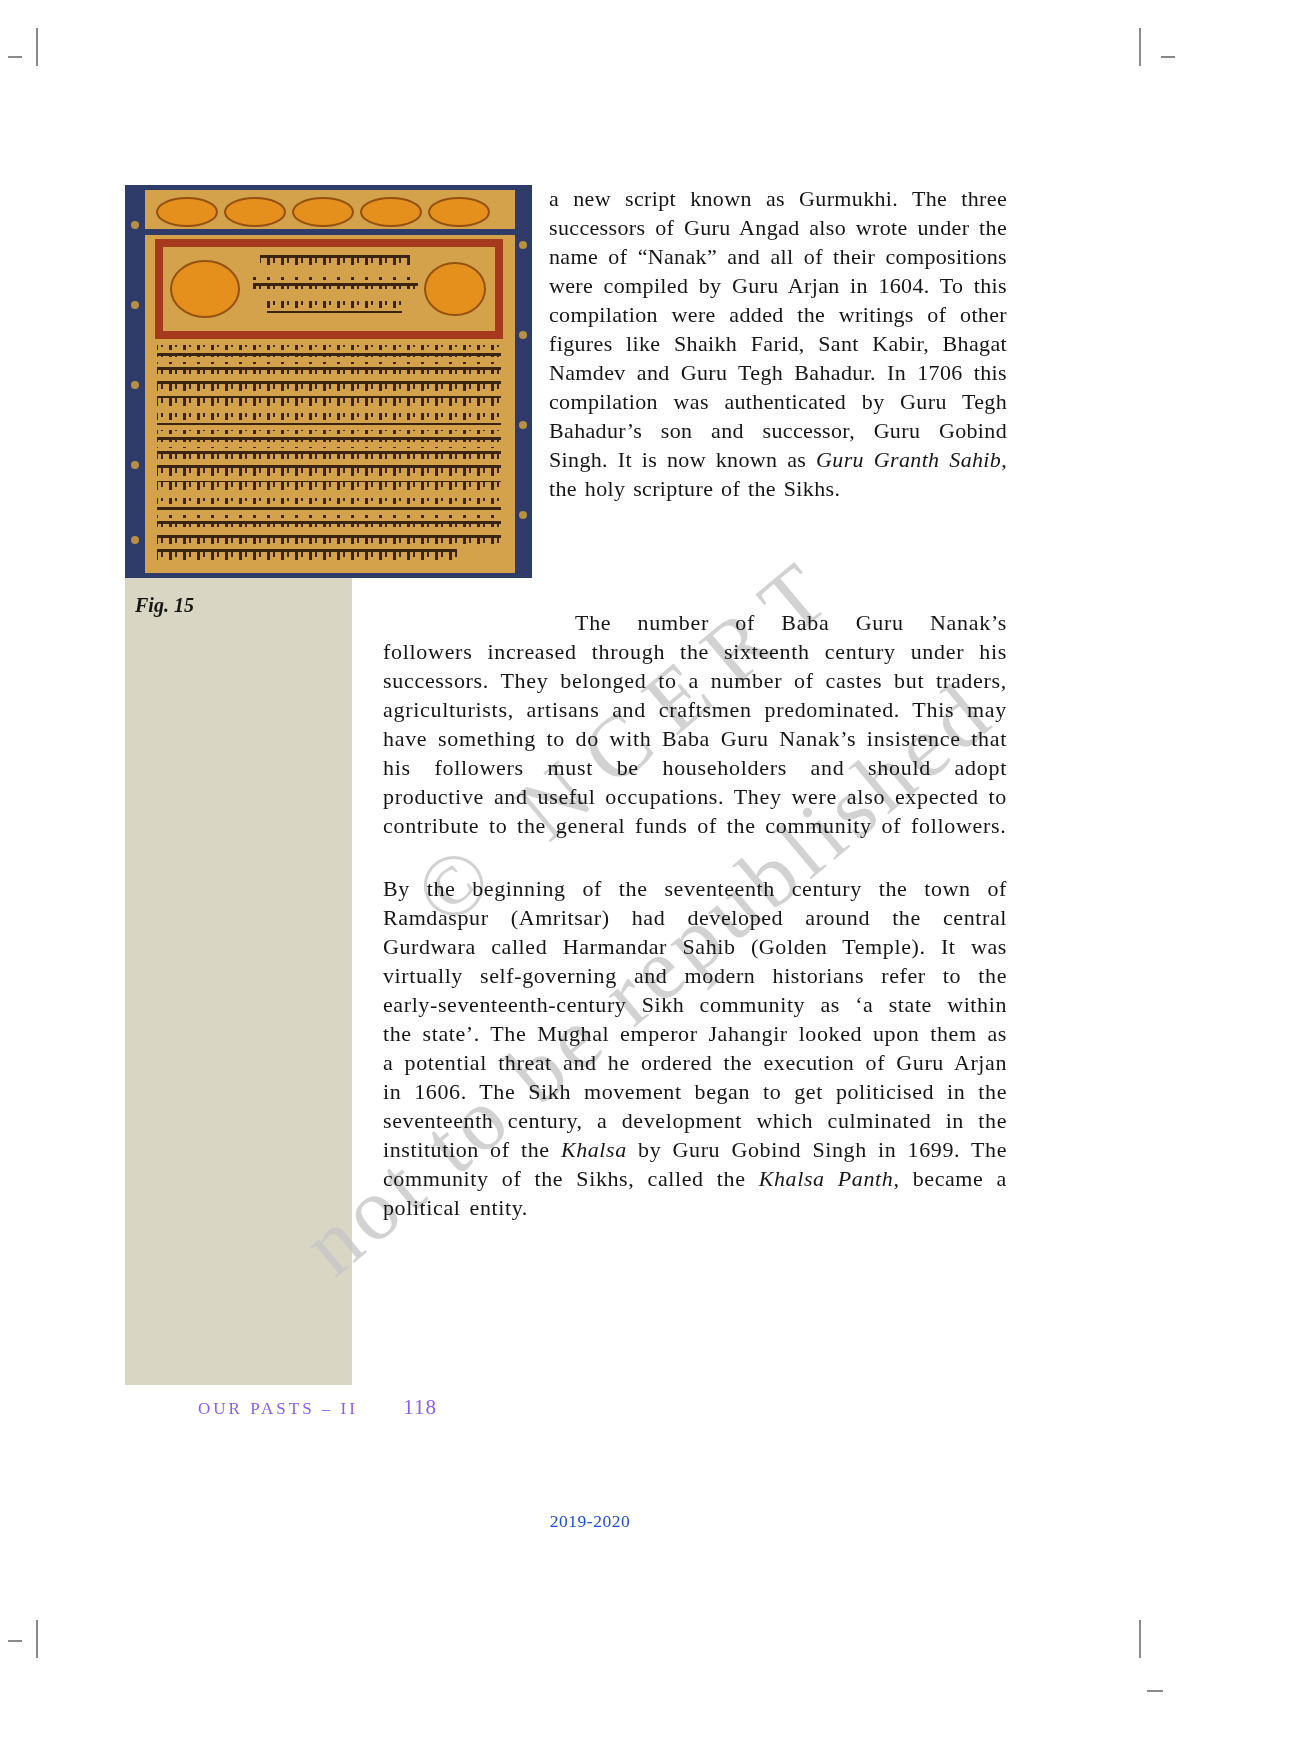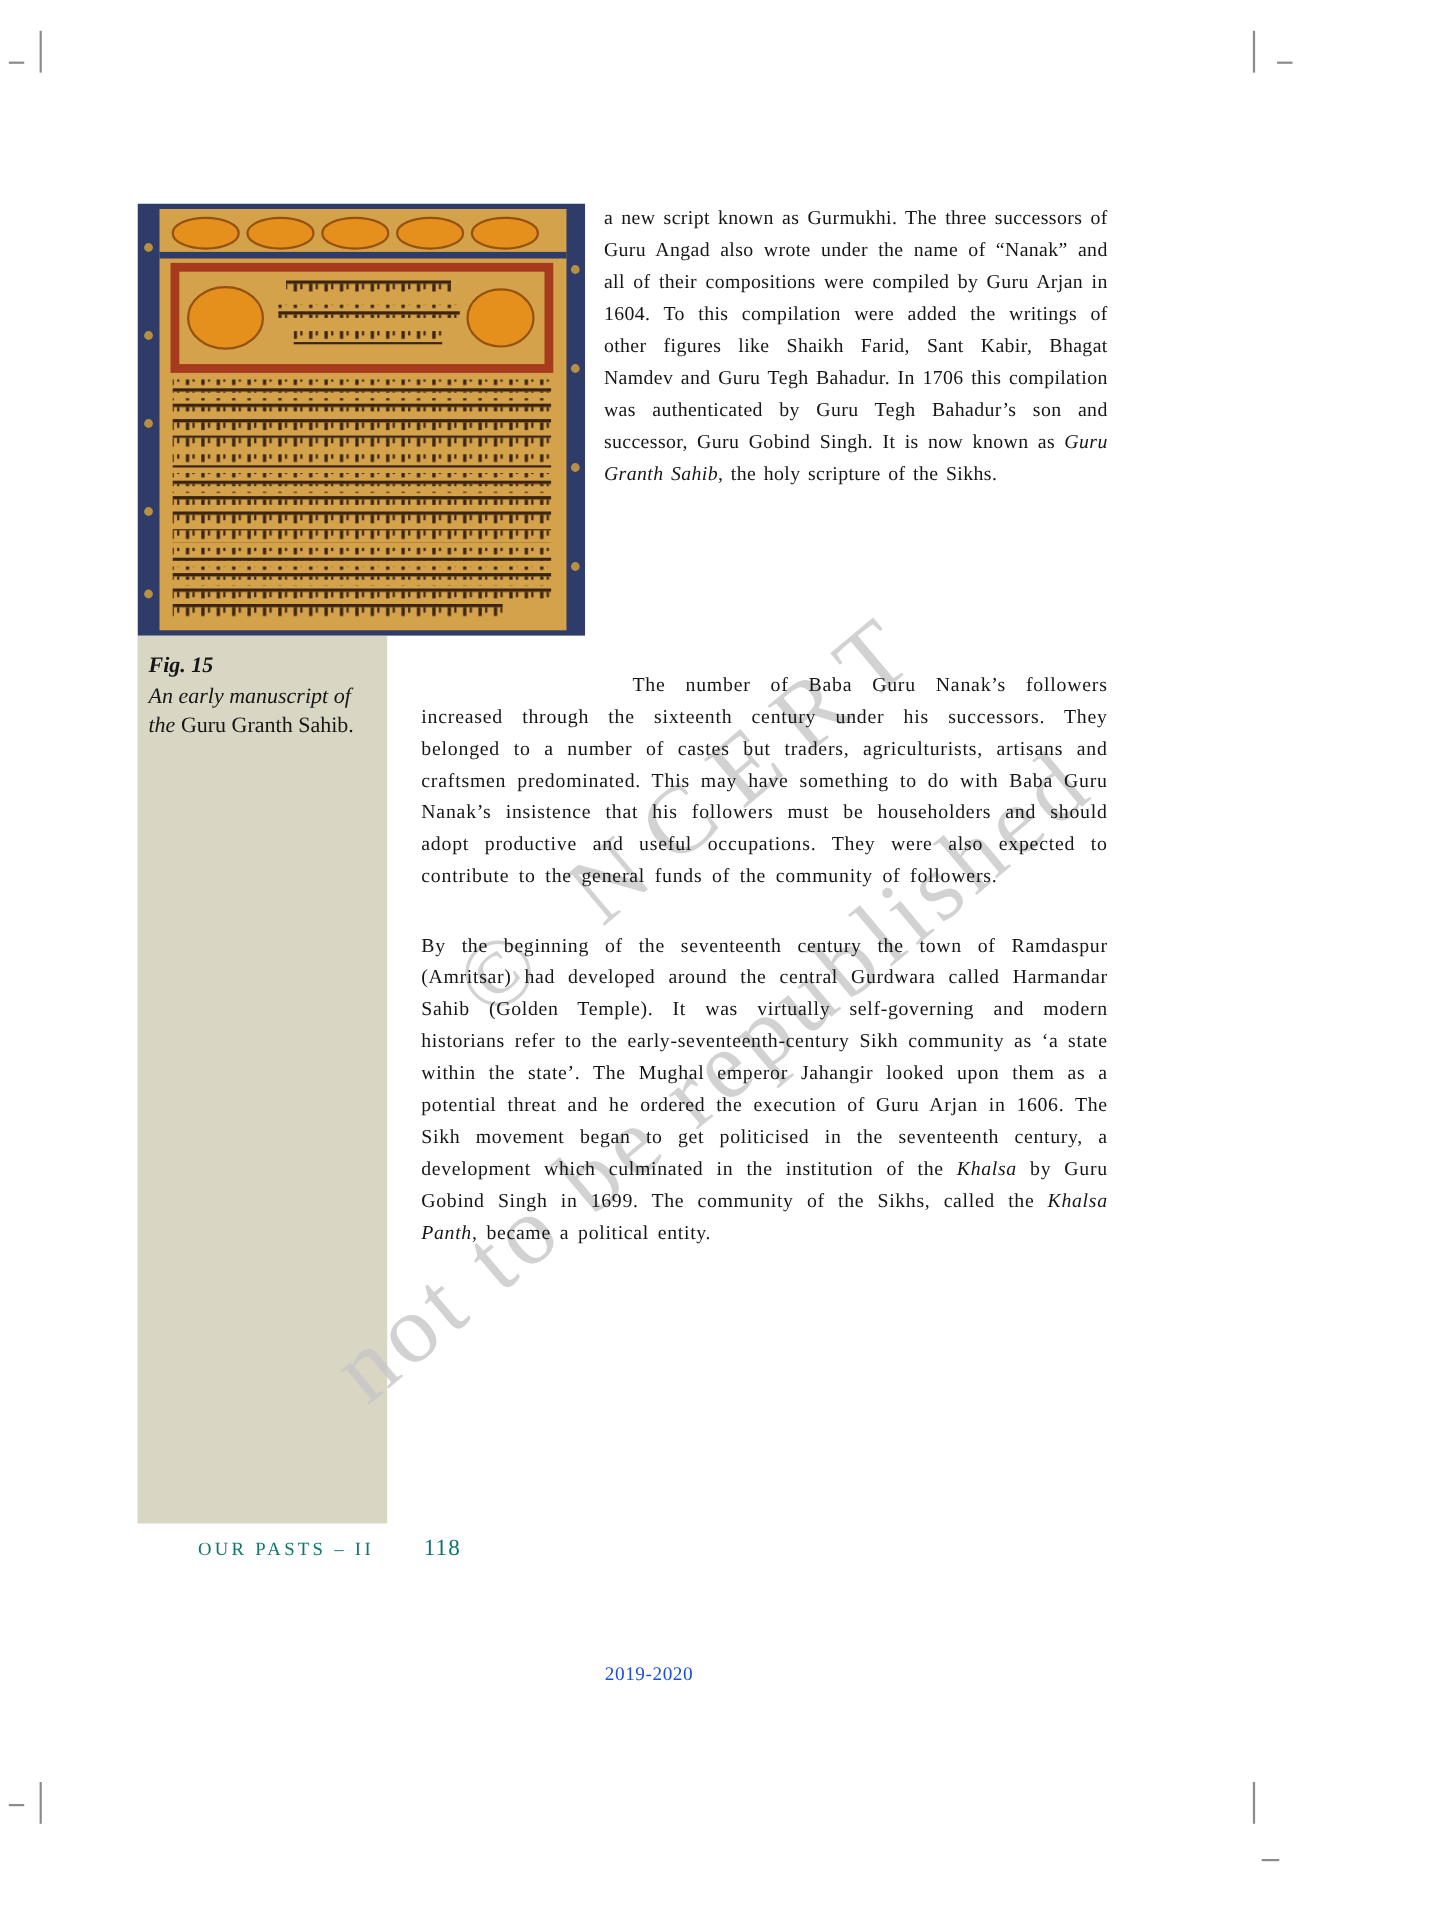--- a/index.html
+++ b/index.html
@@ -54,21 +54,21 @@
     font-size: 20px;
     line-height: 26px;
     z-index: 2;
   }
   .cap-label { font-weight: bold; font-style: italic; margin-bottom: 2px; }
   .cap-body { font-style: normal; }
 
   
   .para {
     text-align: justify;
-    font-size: 18px;
+    font-size: 22px;
     line-height: 29px;
     letter-spacing: 0.35px;
     word-spacing: 2px;
     margin: 0;
   }
   .it { font-style: italic; }
   .p1 {
     position: absolute;
     left: 549px; top: 184px;
     width: 458px;
@@ -80,25 +80,25 @@
     width: 624px;
     z-index: 2;
   }
   .p2 { text-indent: 192px; letter-spacing: 0.7px; word-spacing: 3.5px; margin-top: 28px; }
   .p3 { margin-top: 34px; letter-spacing: 0.6px; word-spacing: 3px; }
   .p4 { margin-top: 19px; text-indent: 38px; letter-spacing: 0.7px; word-spacing: 3.5px; }
 
   
   .footer-left {
     position: absolute;
-    left: 180px; top: 1395px;
+    left: 198px; top: 1395px;
     z-index: 2;
     font-size: 17px;
     letter-spacing: 3px;
-    color: #0f766e;
+    color: #8b5cf6;
   }
   .footer-left .pagenum {
     display: inline-block;
     margin-left: 38px;
     font-size: 21px;
     letter-spacing: 1px;
   }
   .footer-year {
     position: absolute;
     left: 520px; top: 1511px;
@@ -178,21 +178,20 @@
         <rect x="32" y="313" width="344" height="12" fill="url(#scr)"></rect>
         <rect x="32" y="330" width="344" height="12" fill="url(#scr)"></rect>
         <rect x="32" y="347" width="344" height="12" fill="url(#scr)"></rect>
         <rect x="32" y="364" width="300" height="12" fill="url(#scr)"></rect>
       </g>
     </svg>
   </figure>
 
   <div class="caption">
     <div class="cap-label">Fig. 15</div>
-    <div class="cap-body"><span class="it">An early manuscript of the </span><span>Guru Granth Sahib.</span></div>
   </div>
 
   <p class="para p1"><span>a new script known as Gurmukhi. The three successors of Guru Angad also wrote under the name of “Nanak” and all of their compositions were compiled by Guru Arjan in 1604. To this compilation were added the writings of other figures like Shaikh Farid, Sant Kabir, Bhagat Namdev and Guru Tegh Bahadur. In 1706 this compilation was authenticated by Guru Tegh Bahadur’s son and successor, Guru Gobind Singh. It is now known as </span><span class="it">Guru Granth Sahib</span><span>, the holy scripture of the Sikhs.</span></p>
 
   <div class="col2">
     <p class="para p2"><span>The number of Baba Guru Nanak’s followers increased through the sixteenth century under his successors. They belonged to a number of castes but traders, agriculturists, artisans and craftsmen predominated. This may have something to do with Baba Guru Nanak’s insistence that his followers must be householders and should adopt productive and useful occupations. They were also expected to contribute to the general funds of the community of followers.</span></p>
     <p class="para p3"><span>By the beginning of the seventeenth century the town of Ramdaspur (Amritsar) had developed around the central Gurdwara called Harmandar Sahib (Golden Temple). It was virtually self-governing and modern historians refer to the early-seventeenth-century Sikh community as ‘a state within the state’. The Mughal emperor Jahangir looked upon them as a potential threat and he ordered the execution of Guru Arjan in 1606.  The Sikh movement began to get politicised in the seventeenth century, a development which culminated in the institution of the </span><span class="it">Khalsa</span><span> by Guru Gobind Singh in 1699. The community of the Sikhs, called the </span><span class="it">Khalsa Panth</span><span>, became a political entity.</span></p>
   </div>
 
   <div class="footer-left">

